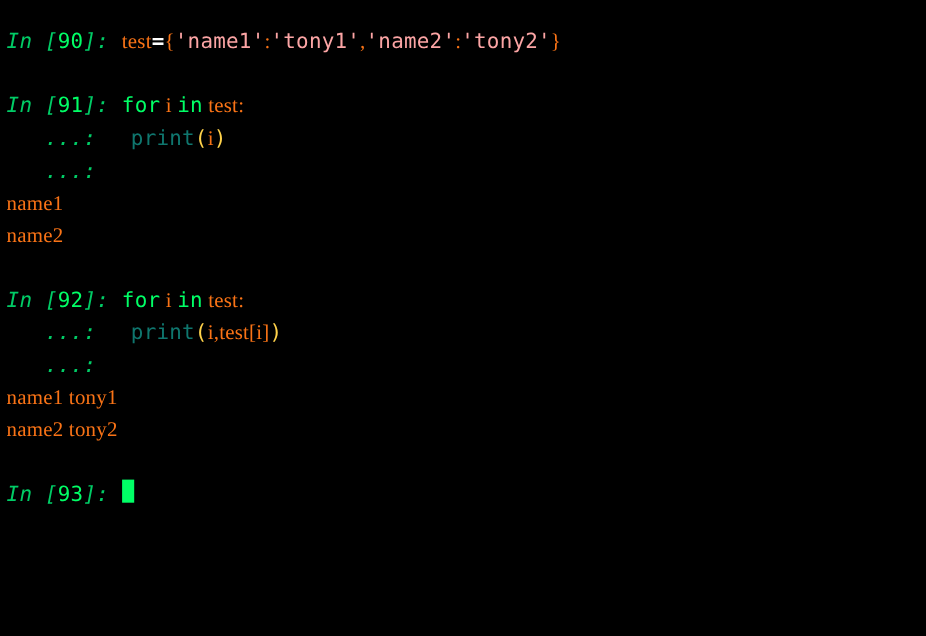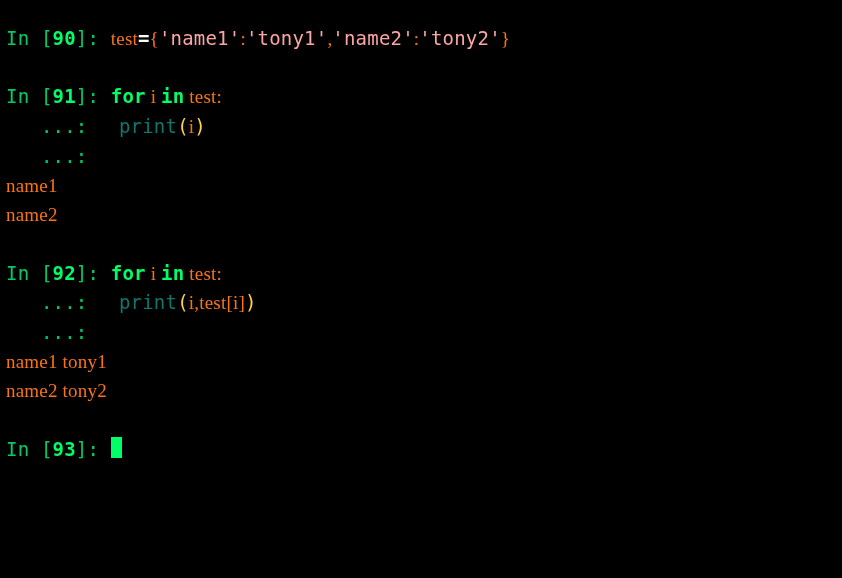--- a/index.html
+++ b/index.html
@@ -12,22 +12,22 @@
   }
   .terminal {
     font-family: "DejaVu Sans Mono", "Menlo", "Consolas", "Liberation Mono", monospace;
     font-size: 19px;
     line-height: 28.7px;
     white-space: pre;
     color: #e8e8e8;
     padding: 24px 6px 6px 6px;
     letter-spacing: 0.2px;
   }
-  .g  { color: #00cc66; }           
-  .gb { color: #00ff66; font-weight: bold; } 
+  .g  { color: #00cc66; font-style: italic; }           
+  .gb { color: #00ff66; font-weight: normal; } 
   .w  { color: #f97316; font-family: Liberation Serif, serif; }
   .wb { color: #ffffff; font-weight: bold; }
   .o  { color: #fca5a5; }
   .y  { color: #ffd24a; }           
   .c  { color: #0f766e; text-align: right; }           
   .cursor {
     display: inline-block;
     width: 11px;
     height: 21px;
     background: #00ff66;

